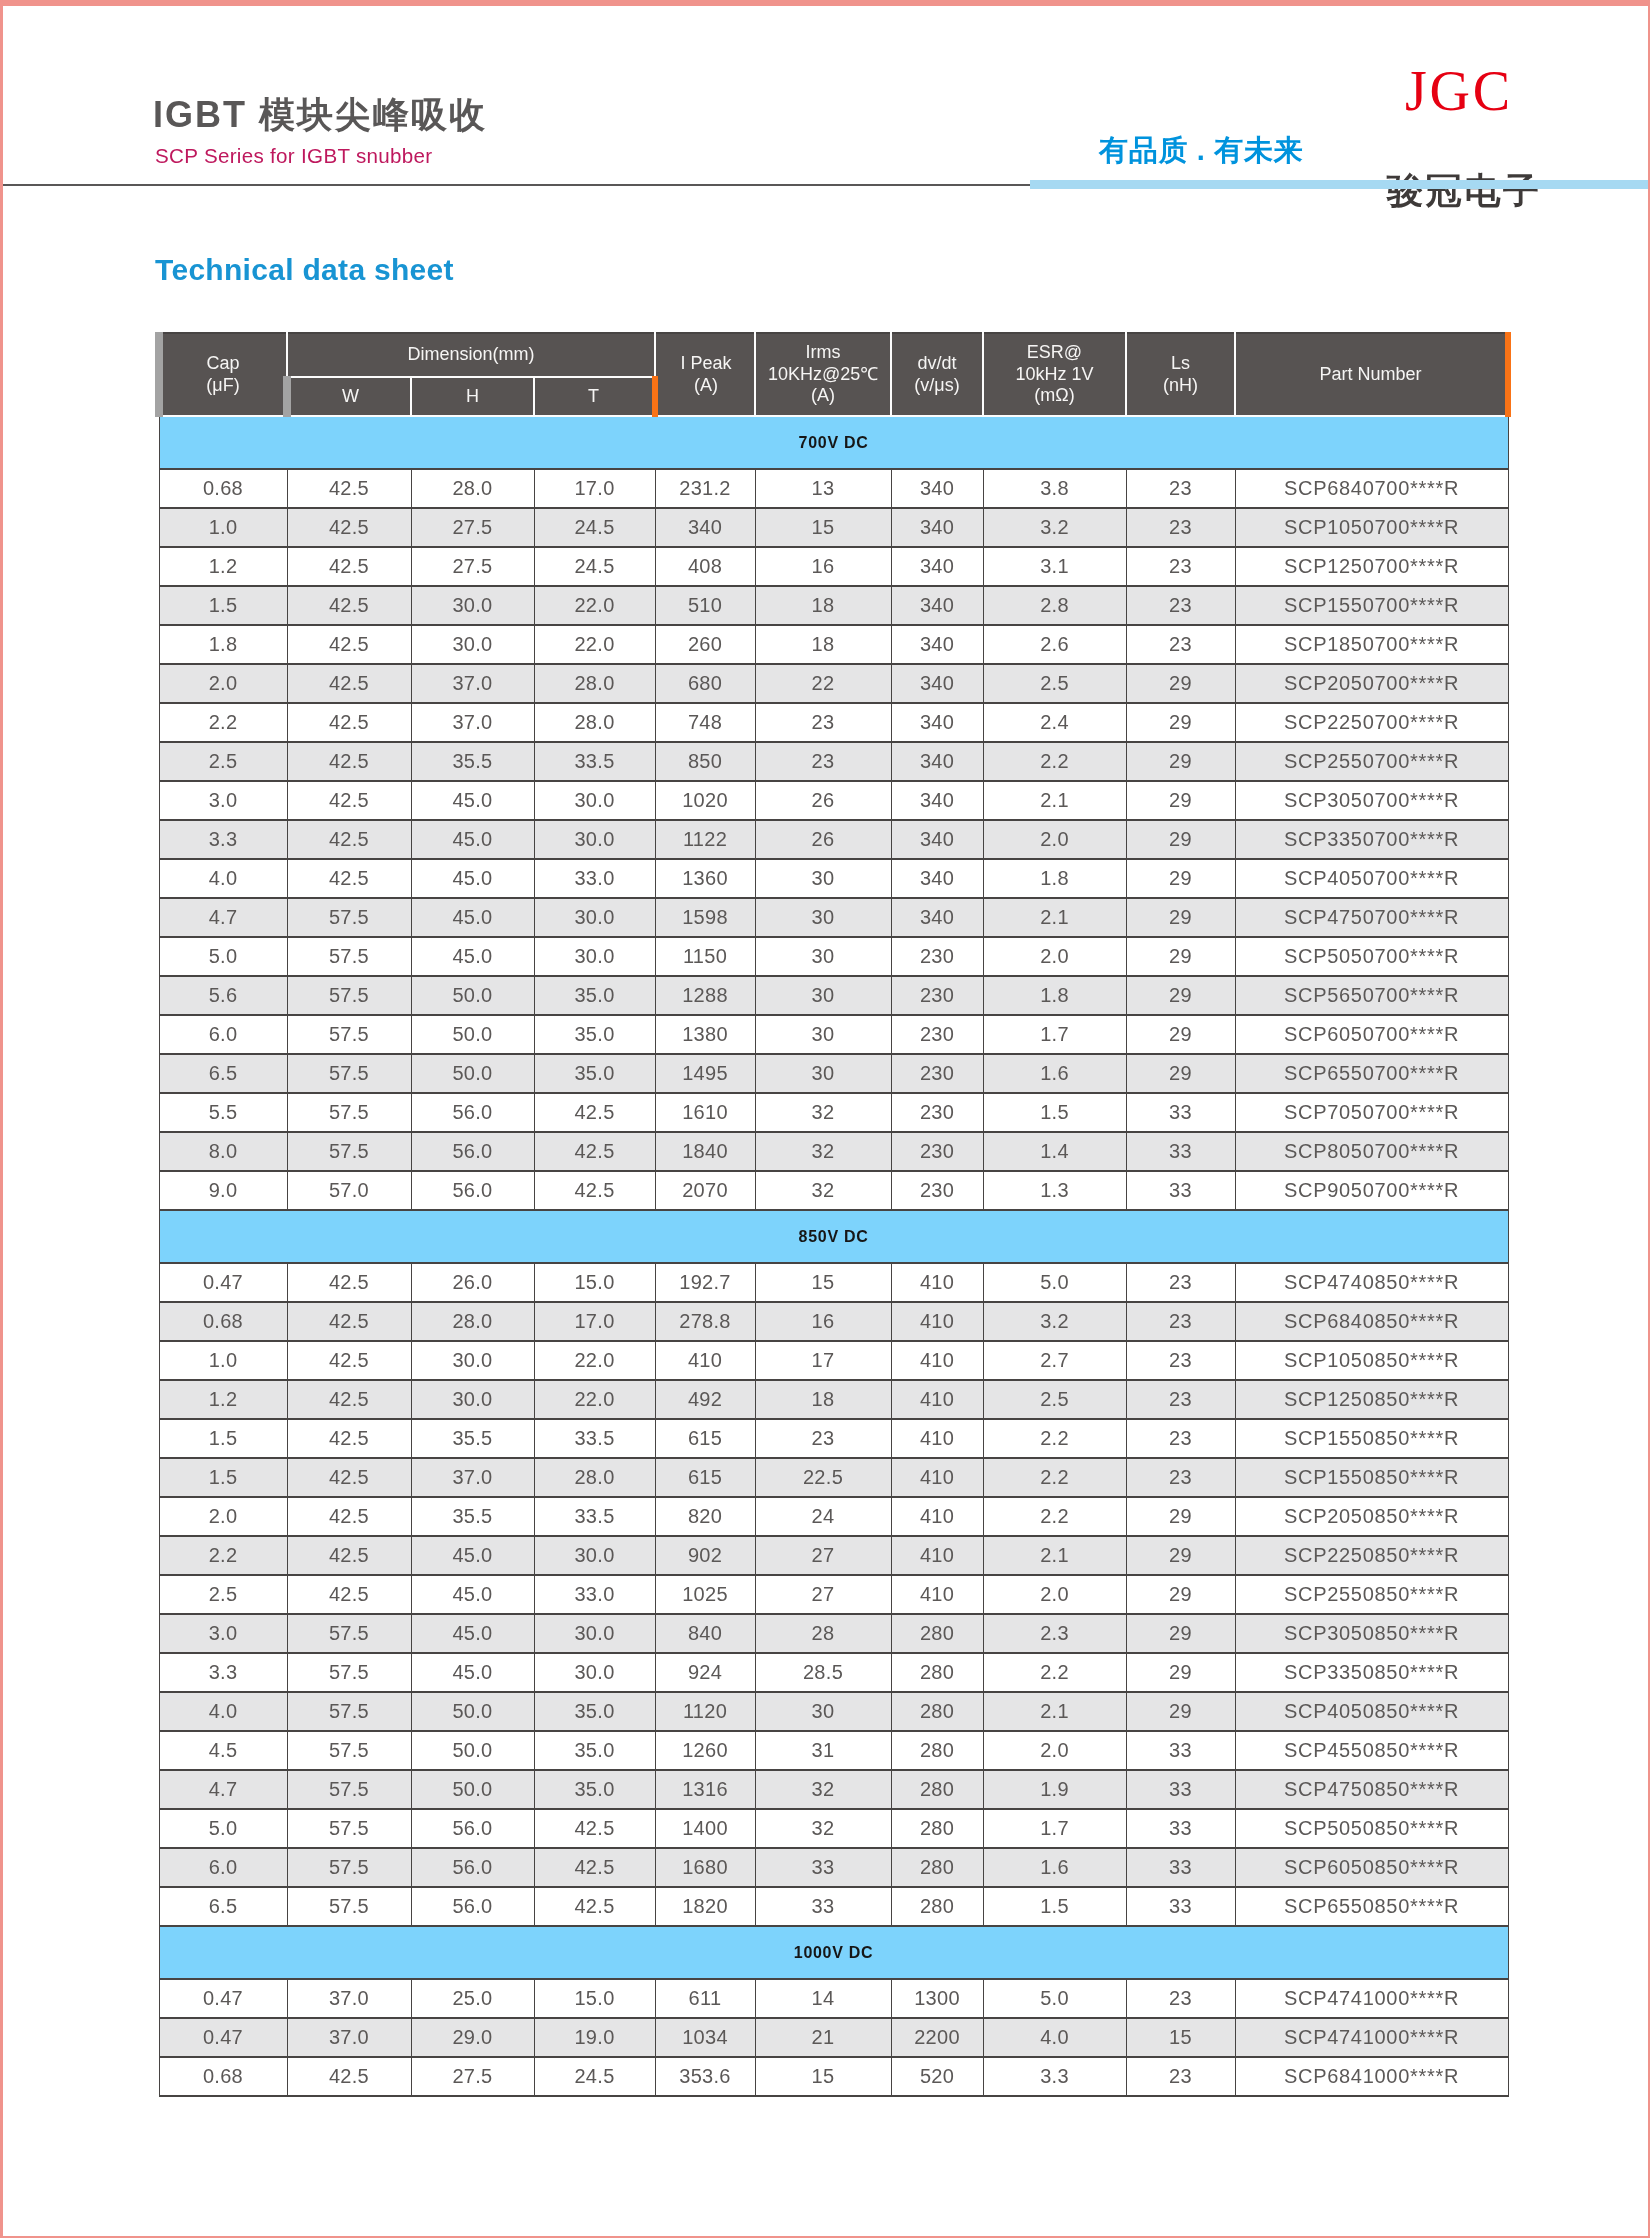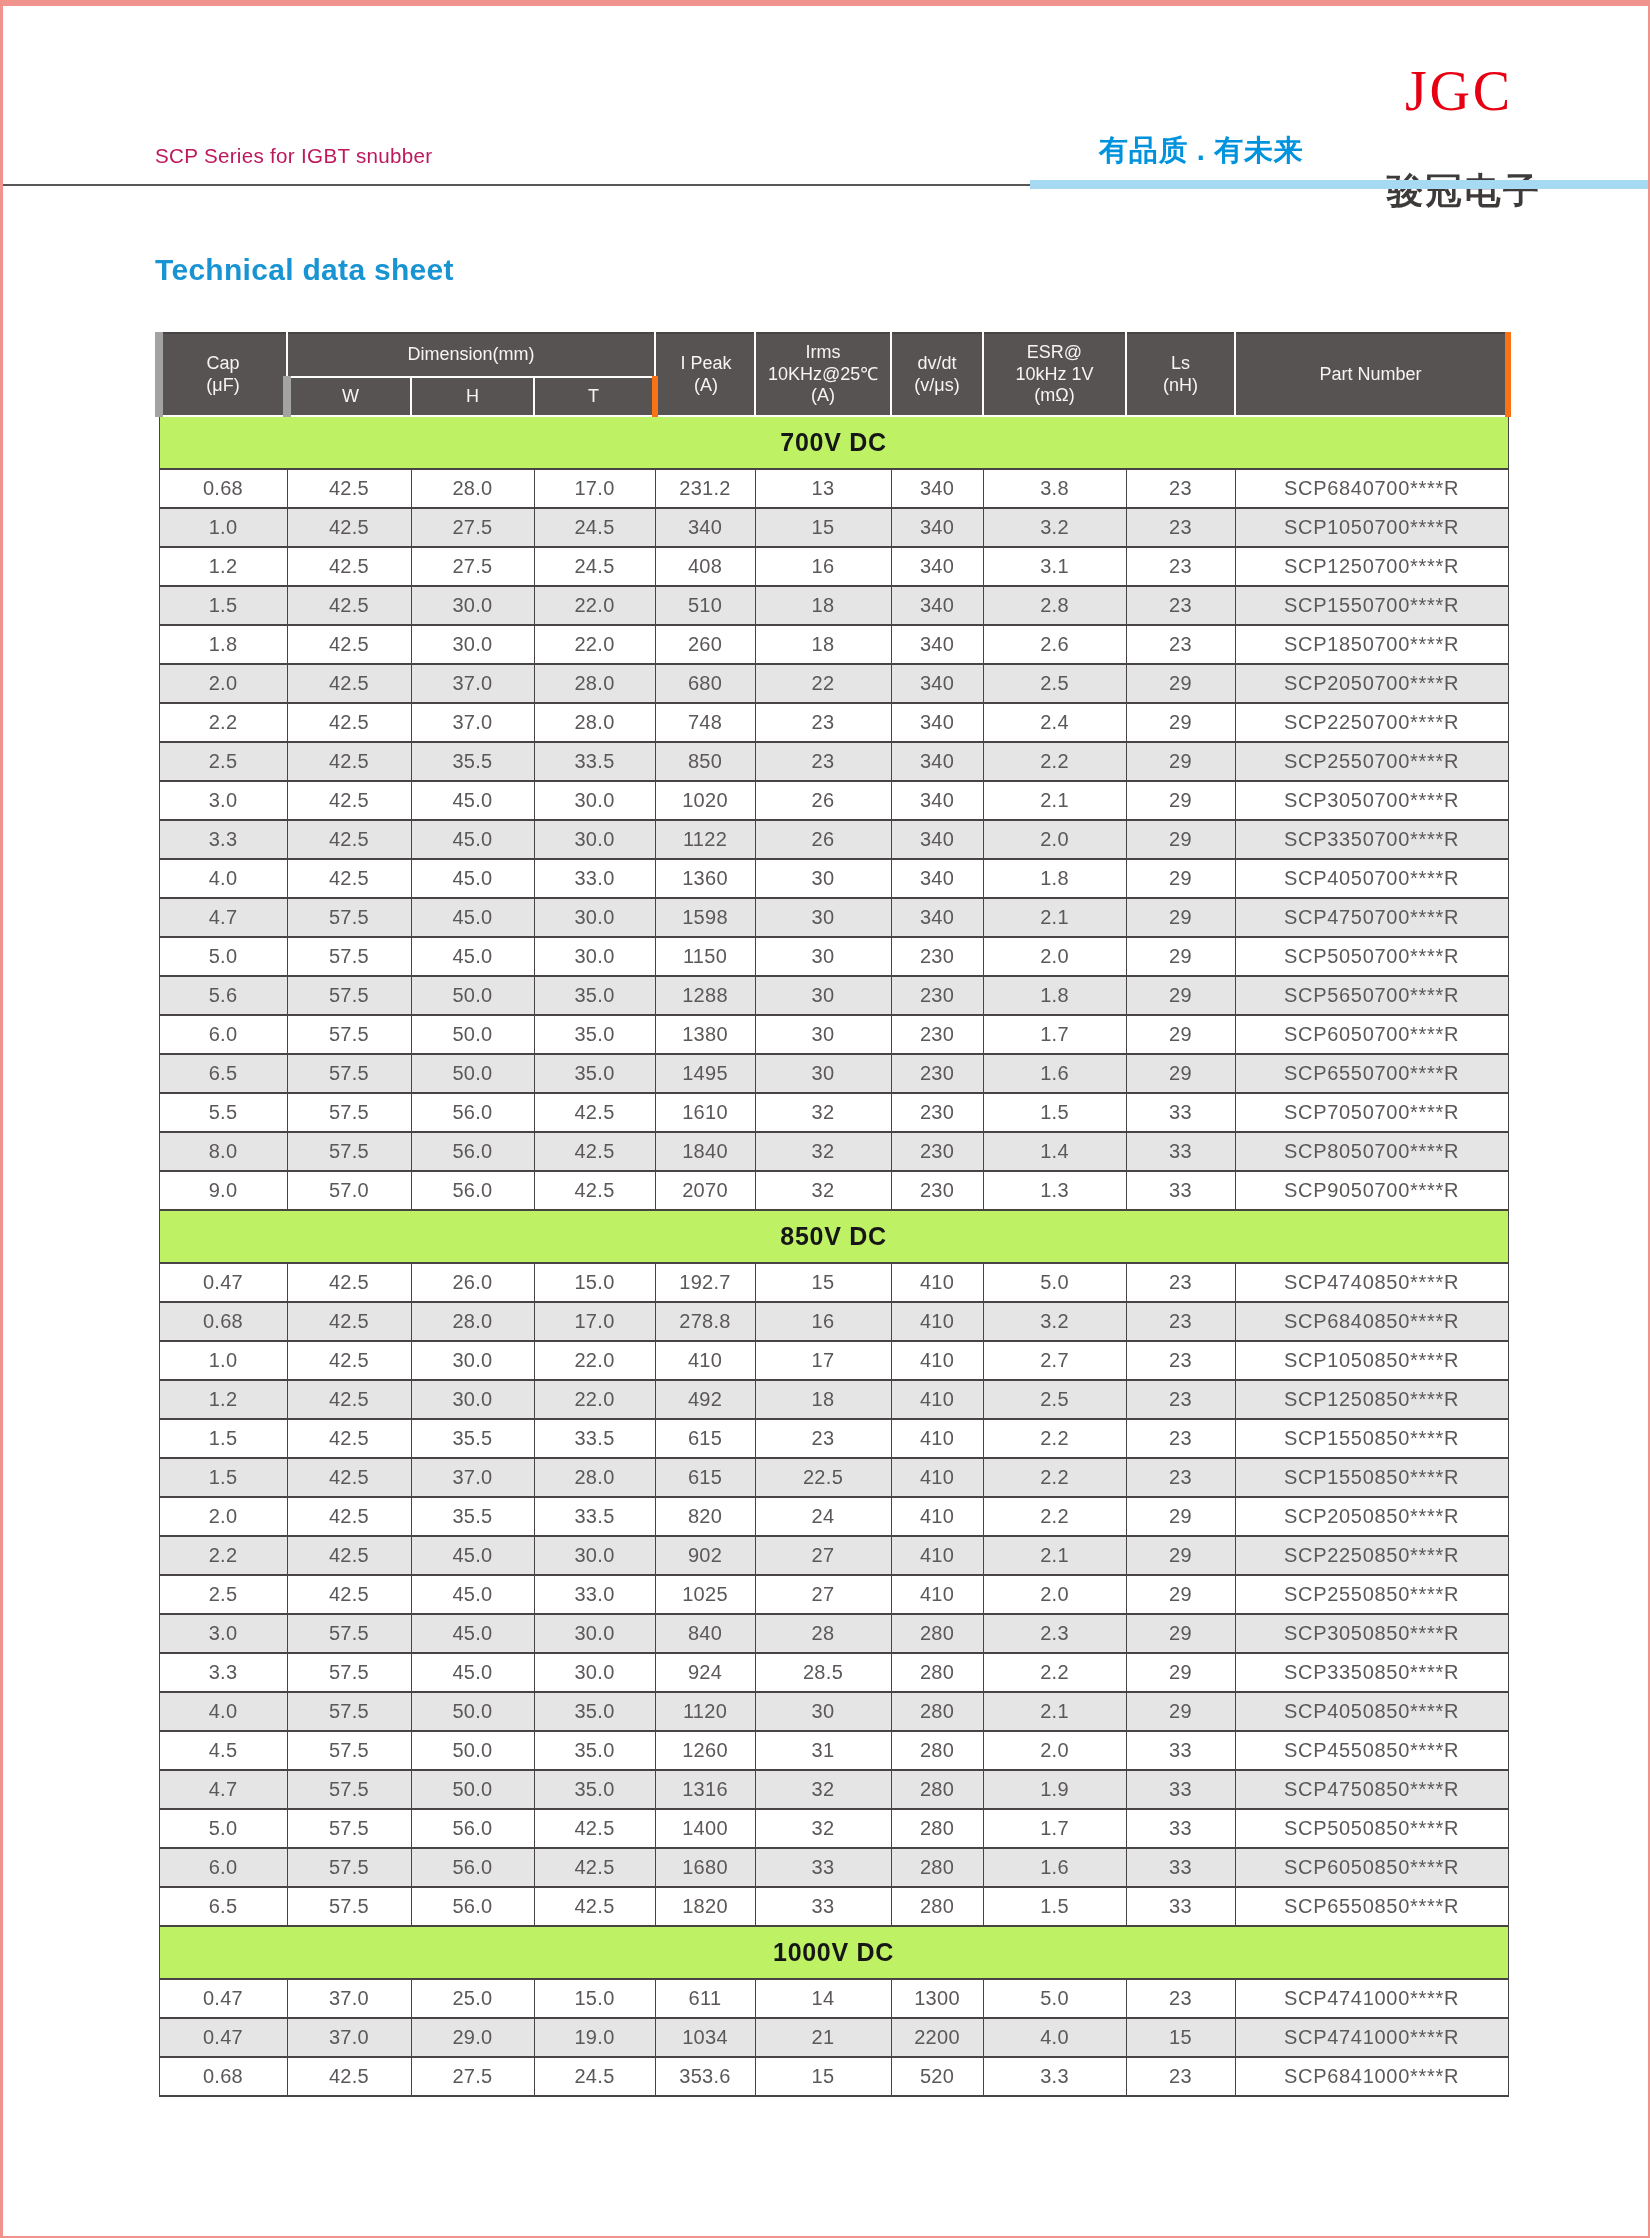--- a/index.html
+++ b/index.html
@@ -84,33 +84,34 @@
     font-weight: 300;
     color: #5b5857;
     padding: 0;
     background: #ffffff;
     letter-spacing: 0.3px;
   }
   .data-table tr { height: 39px; }
   .data-table tr.alt td { background: #e5e5e6; }
   .data-table tr.section-row { height: 53px; }
   .data-table tr.section-row td {
-    background: #bef264;
+    background: #7dd3fc;
     color: #161616;
-    font-size: 25px;
+    font-size: 16px;
     font-weight: bold;
     letter-spacing: 0.7px;
   }
   .data-table td.part { letter-spacing: 0.7px; }
 </style>
 </head>
 <body>
 
 <div class="page">
 
+  <div class="title-cn">IGBT 模块尖峰吸收</div>
   <div class="title-en">SCP Series for IGBT snubber</div>
 
   <div class="logo-jgc">JGC</div>
   <div class="slogan">有品质 . 有未来</div>
   <div class="company">骏冠电子</div>
 
   <div class="divider-gray"></div>
   <div class="divider-blue"></div>
 
   <div class="sheet-title">Technical data sheet</div>

